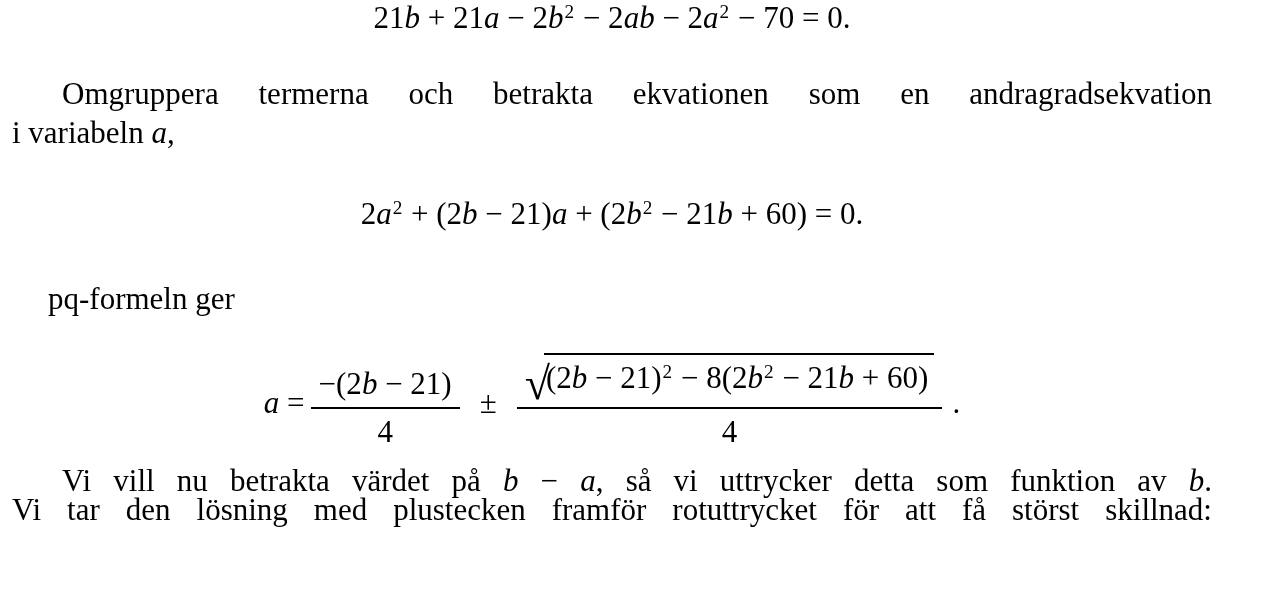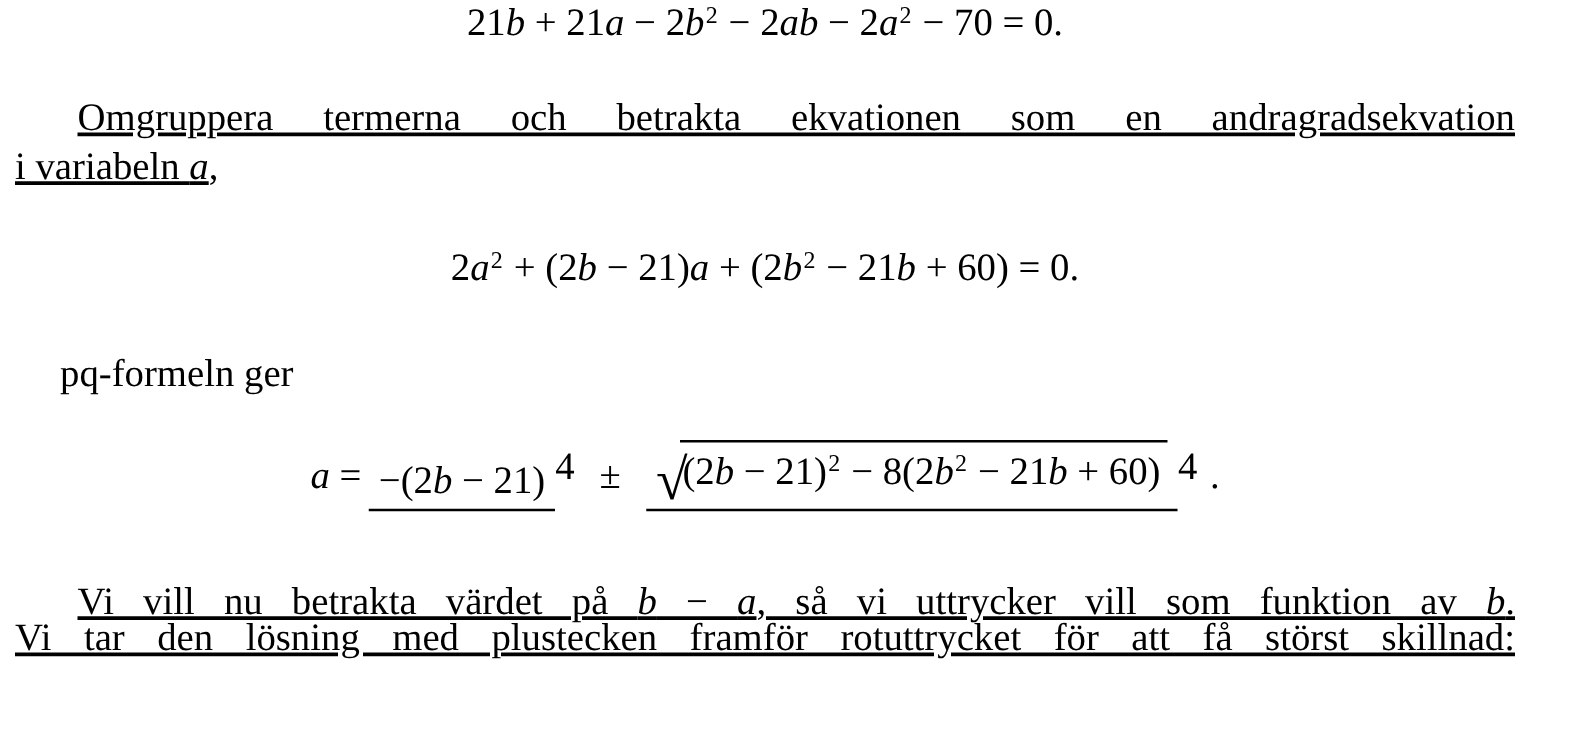--- a/index.html
+++ b/index.html
@@ -7,45 +7,45 @@
     width:1276px;height:596px;position:relative;overflow:hidden;
     background:#ffffff;color:#000000;
     font-family:"Liberation Serif","DejaVu Serif",serif;
     font-size:31px;
   }
   .abs{position:absolute;}
   .center{text-align:center;}
   .toks{white-space:normal;}
   .i{font-style:italic;}
   .sup{font-size:0.62em;position:relative;top:-0.52em;margin:0 1px;}
-  .jline{text-align:justify;text-align-last:justify;text-decoration:underline;}
+  .jline{text-align:justify;text-align-last:justify;}
   .eqline{line-height:44px;}
 
   
   #eq3{left:12px;width:1200px;top:350px;display:flex;justify-content:center;}
   .eqrow{display:inline-flex;align-items:center;}
-  .frac{display:inline-flex;flex-direction:row;align-items:stretch;margin:0 6px;}
+  .frac{display:inline-flex;flex-direction:column;align-items:stretch;margin:0 6px;}
   .frac .num{
     min-height:52px;display:flex;align-items:flex-end;justify-content:center;
     border-bottom:2px solid #000;padding:0 8px 5px;
   }
   .frac .den{
     min-height:42px;display:flex;align-items:flex-start;justify-content:center;
     padding-top:5px;
   }
   .pm{margin:0 14px;}
   .sqrt{display:inline-flex;align-items:flex-end;}
   .rad{font-size:46px;line-height:1;margin-bottom:-5px;}
   .sqrt-body{border-top:2px solid #000;padding:3px 6px 0 2px;margin-left:-6px;line-height:40px;}
   .eq-period{margin-left:4px;}
 
   
   #eq1{left:12px;width:1200px;top:-4px;}
   #p1l1{left:62px;width:1150px;top:72px;line-height:44px;}
-  #p1l2{left:12px;width:1200px;top:111px;line-height:44px;text-decoration:underline;}
+  #p1l2{left:12px;width:1200px;top:111px;line-height:44px;}
   #eq2{left:12px;width:1200px;top:192px;}
   #pqline{left:48px;width:1150px;top:277px;line-height:44px;}
   #p2l1{left:62px;width:1150px;top:459px;line-height:44px;}
   #p2l2{left:12px;width:1200px;top:488px;line-height:44px;}
 </style>
 </head>
 <body>
 
 <div>
 
@@ -91,19 +91,19 @@
         </span>
         <span class="den">
           <span class="toks"><span>4</span></span>
         </span>
       </span>
       <span class="eq-period">.</span>
     </span>
   </div>
 
   <div id="p2l1" class="abs jline">
-    <span class="toks"><span>Vi vill nu betrakta värdet på </span><span class="i">b</span><span> − </span><span class="i">a</span><span>, så vi uttrycker vill som funktion av </span><span class="i">b</span><span>.</span></span>
+    <span class="toks"><span>Vi vill nu betrakta värdet på </span><span class="i">b</span><span> − </span><span class="i">a</span><span>, så vi uttrycker detta som funktion av </span><span class="i">b</span><span>.</span></span>
   </div>
   <div id="p2l2" class="abs jline">
     <span class="toks"><span>Vi tar den lösning med plustecken framför rotuttrycket för att få störst skillnad:</span></span>
   </div>
 
 </div>
 
 </body></html>

